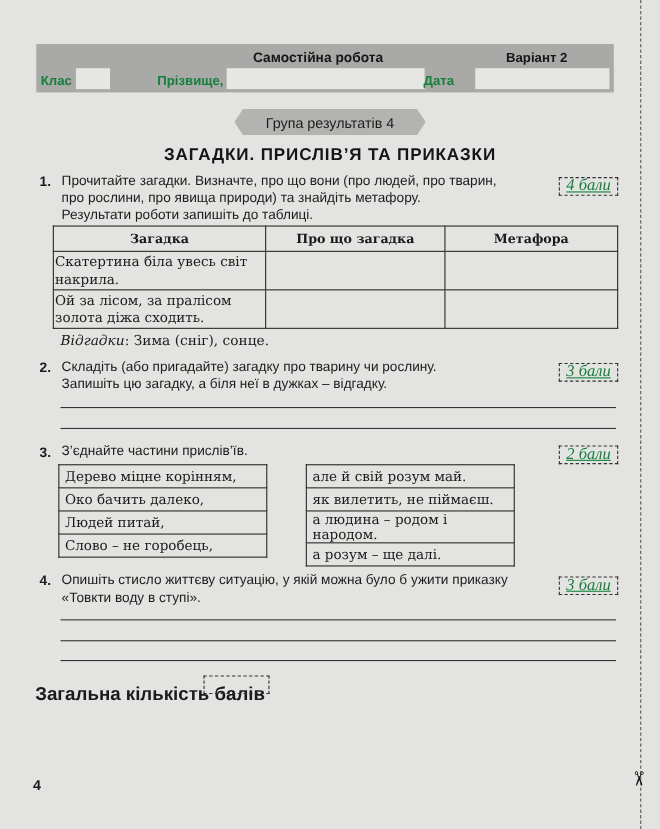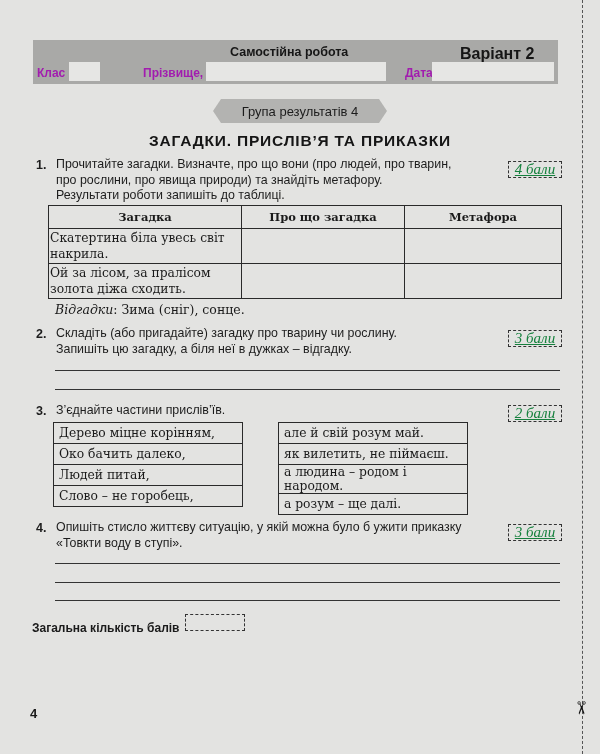--- a/index.html
+++ b/index.html
@@ -5,22 +5,22 @@
   html, body { margin:0; padding:0; }
   body {
     width:600px; height:754px; overflow:hidden; position:relative;
     background:#e3e3e1;
     font-family:"Liberation Sans", sans-serif; color:#1a1a1a;
   }
   .abs { position:absolute; }
   
   .band { left:33px; top:40px; width:525px; height:44px; background:#a9a9a7; }
   .band-title { left:230px; top:45px; font-size:12.5px; font-weight:bold; color:#161616; }
-  .band-variant { left:460px; top:45px; font-size:16px; font-weight:bold; color:#161616; }
-  .lbl { font-size:12px; font-weight:bold; color:#a21caf; }
+  .band-variant { left:460px; top:45px; font-size:12px; font-weight:bold; color:#161616; }
+  .lbl { font-size:12px; font-weight:bold; color:#15803d; }
   .field { background:#e6e6e4; height:19px; }
   
   .group { left:213px; top:99px; width:174px; height:24px; background:#b3b3b1;
            clip-path:polygon(8px 0,166px 0,174px 12px,166px 24px,8px 24px,0 12px);
            display:flex; align-items:center; justify-content:center; font-size:13px; color:#1c1c1c; }
   .main-title { left:0; width:600px; top:132px; text-align:center; font-size:15.5px; font-weight:bold; letter-spacing:0.8px; color:#151515; }
   .num { font-size:12.5px; font-weight:bold; color:#1d1d1d; }
   .txt { font-size:12.4px; line-height:15.5px; color:#1d1d1d; }
   .pts { border:1.3px dashed #333; font-family:"Liberation Serif", serif; font-style:italic; font-size:15px;
          display:flex; align-items:center; justify-content:center; height:15px; width:52px; color:#15803d;text-decoration:underline; }
@@ -41,21 +41,21 @@
 </head>
 <body>
 
 <div class="abs band"></div>
 <div class="abs band-title">Самостійна робота</div>
 <div class="abs band-variant">Варіант 2</div>
 <div class="abs lbl" style="left:37px;top:66px;">Клас</div>
 <div class="abs field" style="left:69px;top:62px;width:31px;"></div>
 <div class="abs lbl" style="left:111px;top:66px;margin-left:32px;">Прізвище, ім’я</div>
 <div class="abs field" style="left:206px;top:62px;width:180px;"></div>
-<div class="abs lbl" style="left:405px;top:66px;">Дата</div>
+<div class="abs lbl" style="left:385px;top:66px;">Дата</div>
 <div class="abs field" style="left:432px;top:62px;width:122px;"></div>
 
 <div class="abs group">
     <span>Група результатів 4</span>
   </div>
 
 <div class="abs main-title">ЗАГАДКИ. ПРИСЛІВ’Я ТА ПРИКАЗКИ</div>
 
 <div class="abs num" style="left:36px;top:158px;">1.</div>
 <div class="abs txt" style="left:56px;top:157px;">
@@ -138,19 +138,19 @@
 <div class="abs num" style="left:36px;top:521px;">4.</div>
 <div class="abs txt" style="left:56px;top:520px;">
   <div>Опишіть стисло життєву ситуацію, у якій можна було б ужити приказку</div>
   <div>«Товкти воду в ступі».</div>
 </div>
 <div class="abs pts" style="left:508px;top:524px;">3 бали</div>
 <div class="abs line" style="left:55px;top:563px;width:505px;"></div>
 <div class="abs line" style="left:55px;top:582px;width:505px;"></div>
 <div class="abs line" style="left:55px;top:600px;width:505px;"></div>
 
-<div class="abs" style="left:32px;top:621px;font-size:12px;font-weight:bold;color:#1a1a1a;">Загальна кількість балів</div>
+<div class="abs" style="left:32px;top:621px;font-size:17px;font-weight:bold;color:#1a1a1a;">Загальна кількість балів</div>
 <div class="abs total-box" style="left:185px;top:614px;"></div>
 
 <div class="abs" style="left:30px;top:706px;font-size:13px;font-weight:bold;">4</div>
 
 <div class="abs cutline"></div>
 <div class="abs scissors">✂</div>
 
 </body></html>

